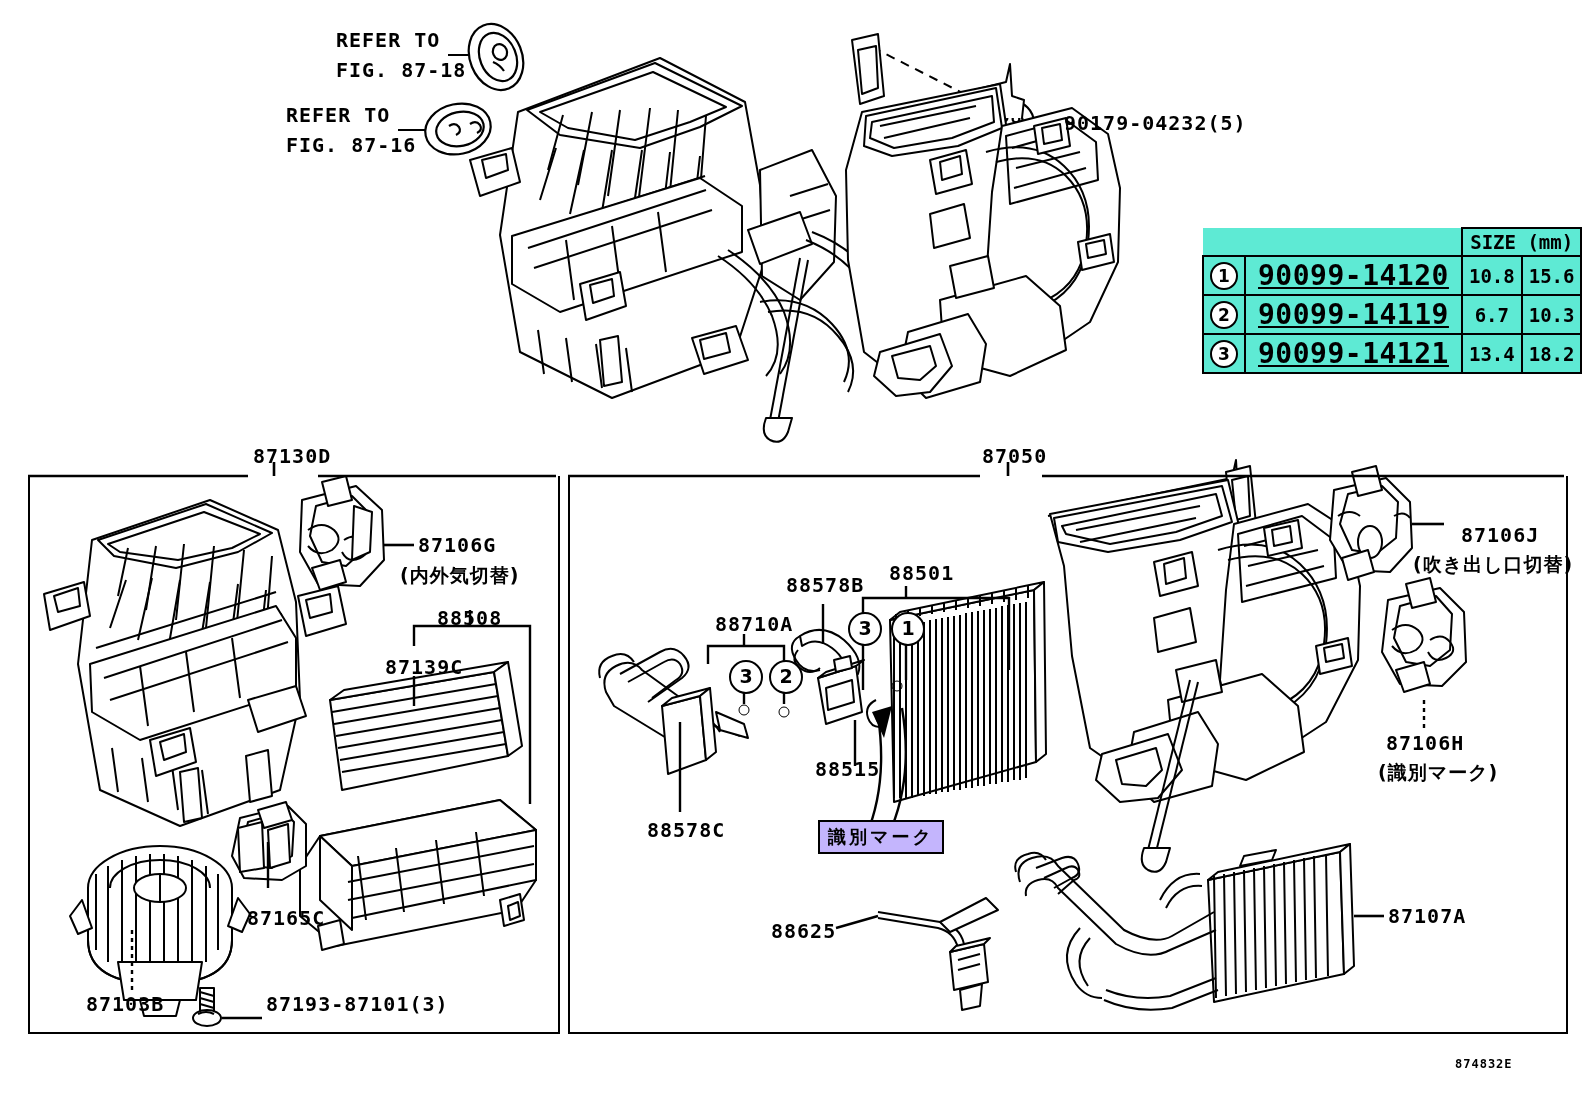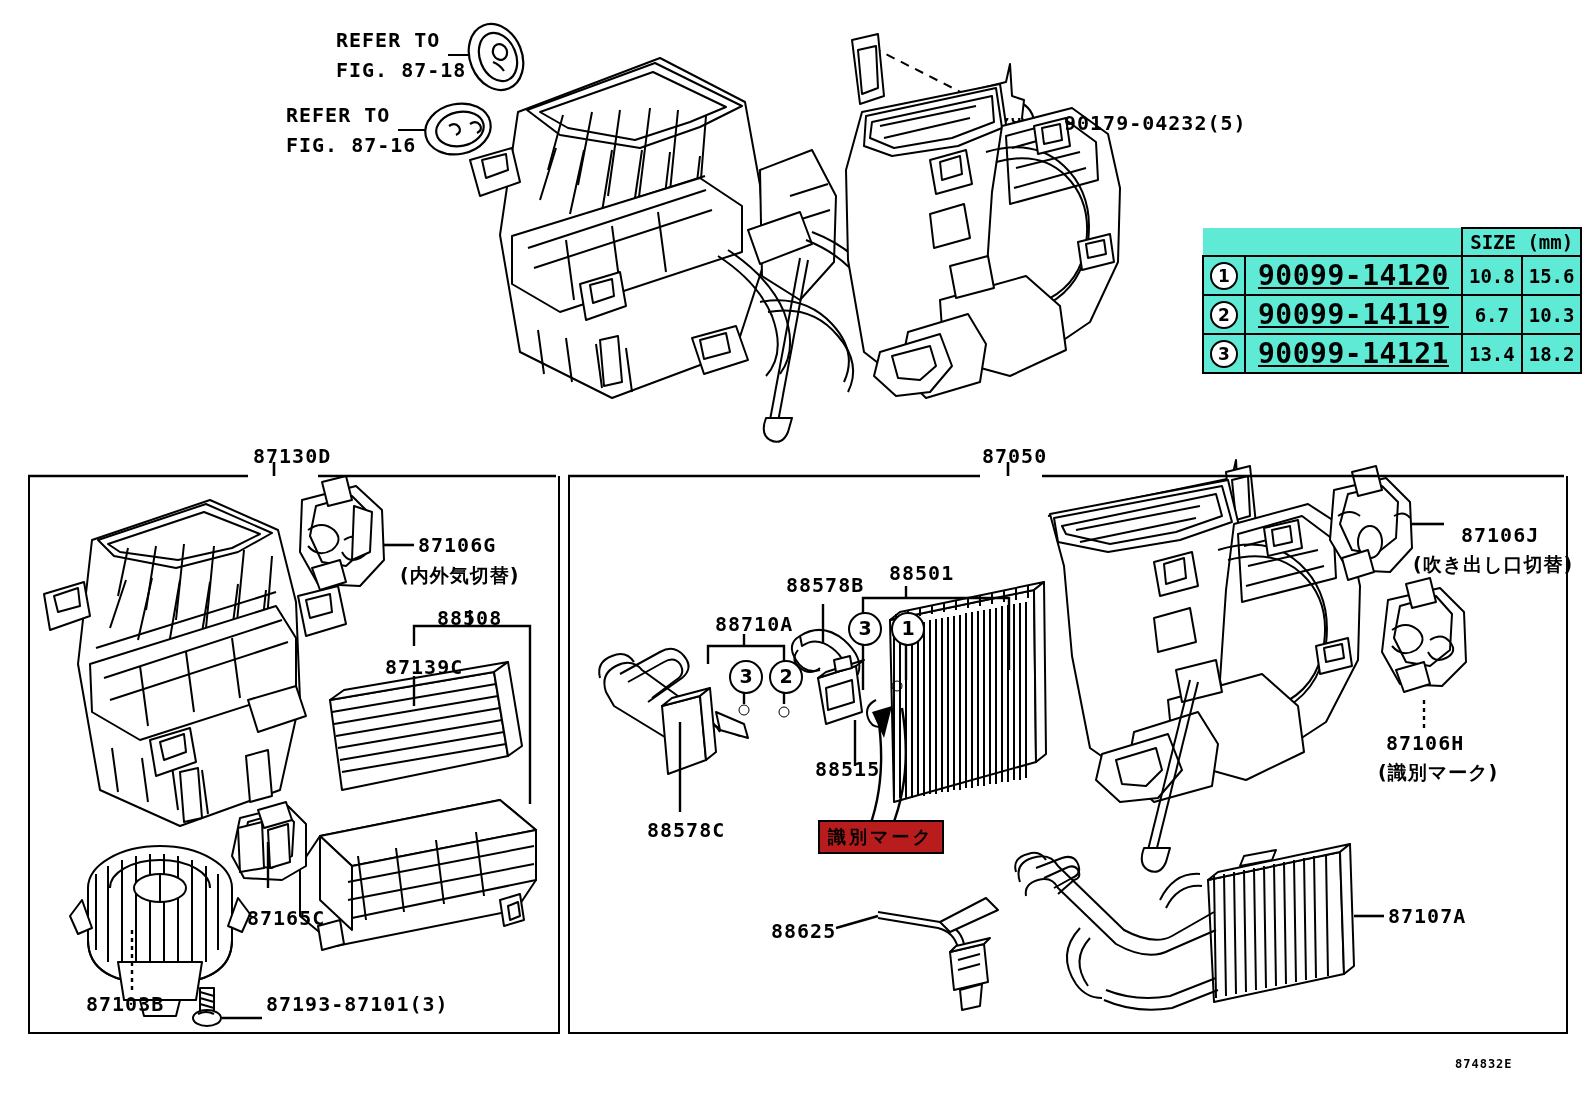--- a/index.html
+++ b/index.html
@@ -13,21 +13,21 @@
   .tbl{position:absolute;border-collapse:collapse;
        font-family:"DejaVu Sans Mono","Liberation Mono",monospace;}
   .tbl td,.tbl th{border:2px solid #000;text-align:center;font-weight:bold;
        font-size:19px;padding:2px 6px;background:#5eead4;}
   .tbl td.pn{font-size:28px;letter-spacing:0.5px;padding:2px 12px;text-decoration:underline;}
   .tbl td.noborder{border:none;}
   .circnum{display:inline-block;width:24px;height:24px;line-height:24px;
        border:2px solid #000;border-radius:50%;font-size:17px;text-align:center;
        font-family:"DejaVu Sans","Liberation Sans",sans-serif;font-weight:bold;background:#fff;}
   .panel{position:absolute;border:2px solid #000;background:transparent;}
-  .markbox{position:absolute;border:2px solid #000;background:#b91c1c;
+  .markbox{position:absolute;border:2px solid #000;background:#c4b5fd;
        font-family:"DejaVu Sans","Liberation Sans",sans-serif;font-weight:bold;
        font-size:18px;padding:3px 8px;letter-spacing:3px;}
   .footer{position:absolute;font-family:"DejaVu Sans Mono","Liberation Mono",monospace;
        font-size:12px;font-weight:bold;letter-spacing:1px;}
   .cnum{position:absolute;width:30px;height:30px;line-height:28px;text-align:center;
        border:2.5px solid #000;border-radius:50%;background:#fff;font-size:19px;
        font-family:"DejaVu Sans","Liberation Sans",sans-serif;font-weight:bold;z-index:5;}
 </style>
 </head>
 <body>

